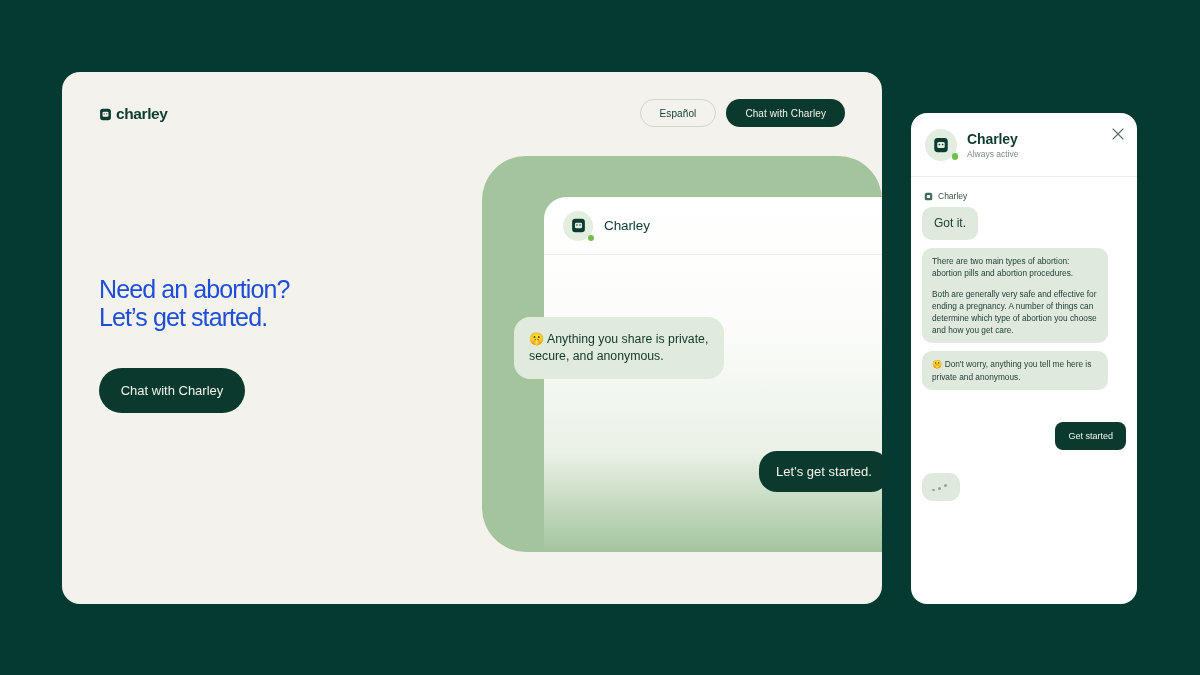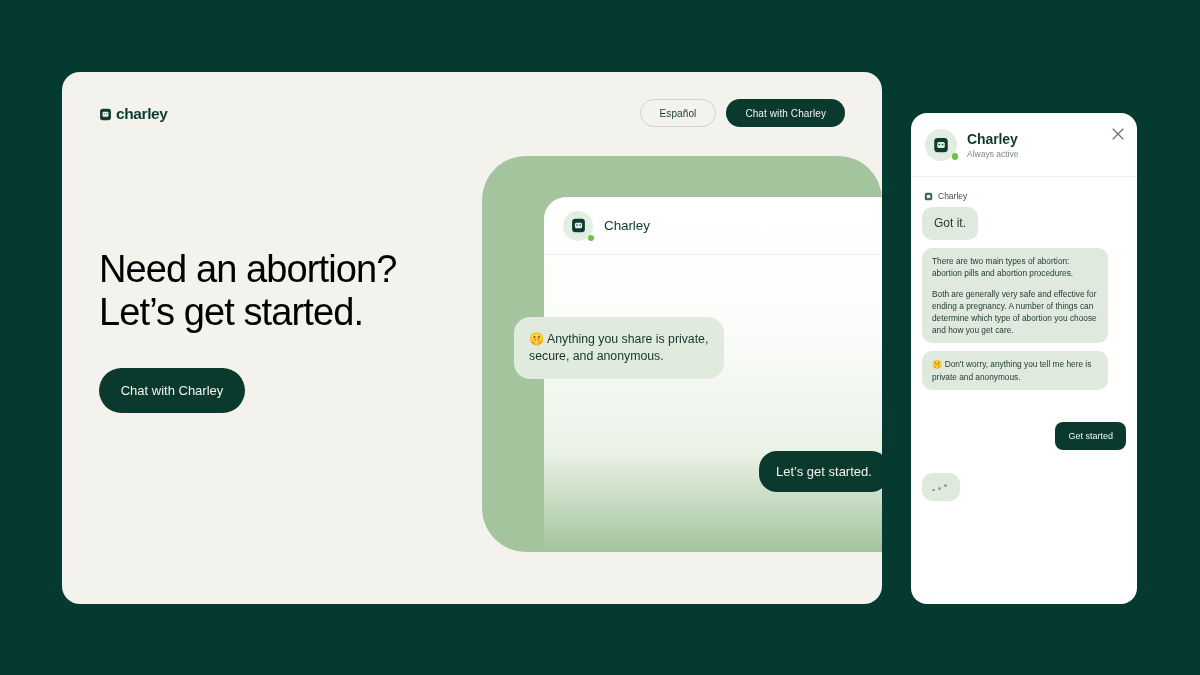--- a/index.html
+++ b/index.html
@@ -29,23 +29,23 @@
   .btn-pill {
     border-radius: 999px; font-size: 10px; letter-spacing: .1px;
     display: flex; align-items: center; justify-content: center;
     cursor: pointer; white-space: nowrap;
   }
   .btn-outline { height: 28px; padding: 0 19px; border: 1px solid #cfd6cd; background: transparent; color: #0c3b30; }
   .btn-solid   { height: 28px; padding: 0 19px; background: #0a3a2e; color: #f4f2ec; border: none; }
 
   
   .headline {
-    position: absolute; left: 37px; top: 176px;
-    font-size: 38px; line-height: 1.12; font-weight: 400;
-    color: #000000; letter-spacing: -0.9px;
+    position: absolute; left: 37px; top: 203px;
+    font-size: 25px; line-height: 1.12; font-weight: 400;
+    color: #1d4ed8; letter-spacing: -0.9px;
   }
   .hero-cta {
     position: absolute; left: 37px; top: 296px;
     width: 146px; height: 45px; border-radius: 999px;
     background: #0a3a2e; color: #f4f2ec;
     display: flex; align-items: center; justify-content: center;
     font-size: 13px; cursor: pointer;
   }
 
   

